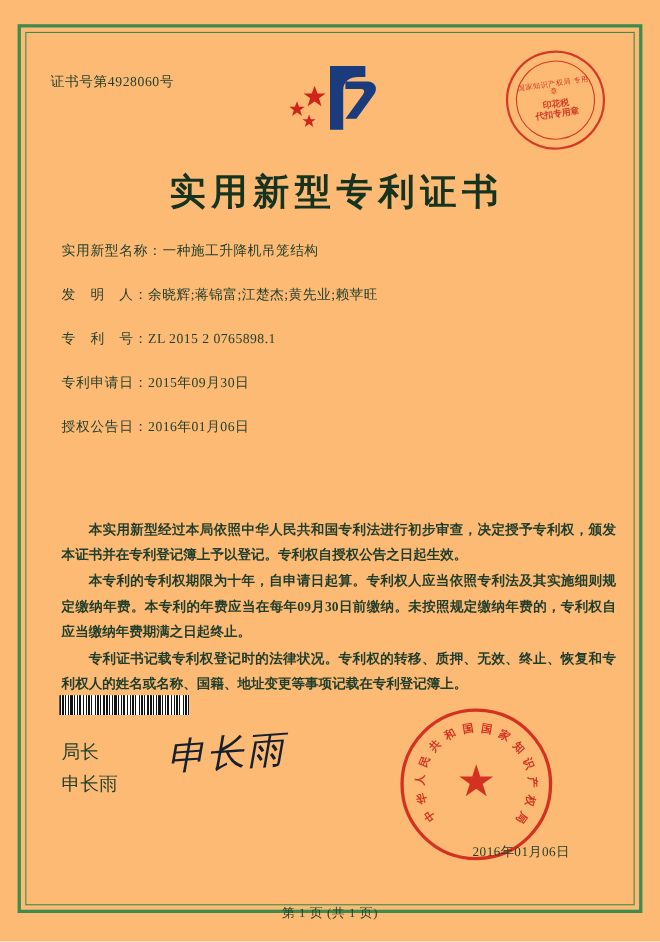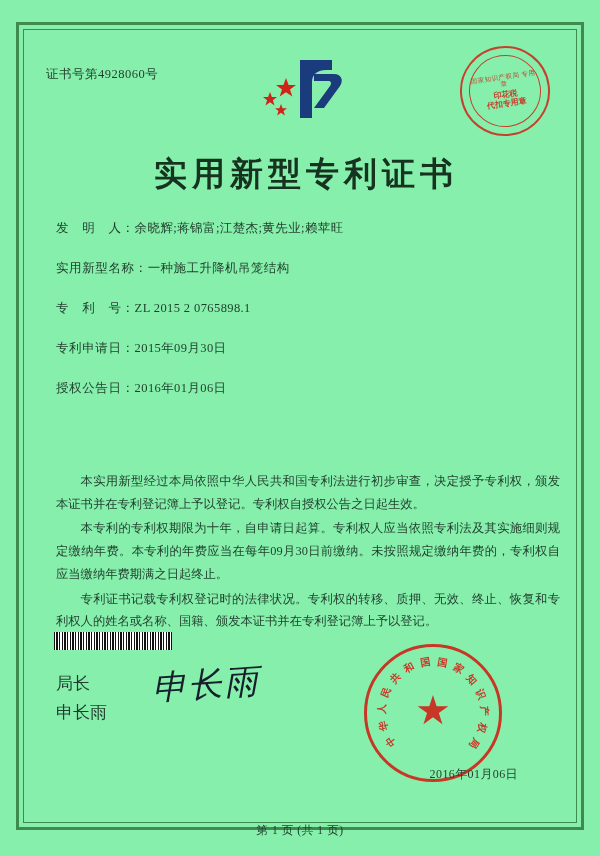--- a/index.html
+++ b/index.html
@@ -12,21 +12,21 @@
     height: 856px;
     font-family: "Liberation Serif", serif;
     color: #1b3a2a;
     position: relative;
     overflow: hidden;
   }
 
   .page {
     position: absolute;
     inset: 0;
-    background: #86efac;
+    background: #fdba74;
   }
 
   
   .border-outer {
     position: absolute;
     left: 16px;
     top: 22px;
     right: 16px;
     bottom: 26px;
     border: 3px solid #3f8b4e;
@@ -150,20 +150,21 @@
   
   .body-text {
     position: absolute;
     left: 16px;
     right: 0;
     top: 430px;
     font-size: 12.3px;
     line-height: 1.85;
     color: #1f3d2b;
     text-align: justify;
+    font-weight: bold;
   }
   .body-text p {
     margin: 0 0 2px 0;
     text-indent: 2em;
   }
 
   
   .barcode {
     position: absolute;
     left: 14px;
@@ -291,40 +292,40 @@
       <div class="seal-inner">
         <div class="seal-ring-text">国家知识产权局 专用章</div>
         <div class="seal-core">印花税<br>代扣专用章</div>
       </div>
     </div>
 
     <div class="title">实用新型专利证书</div>
 
     <div class="fields">
       <div class="field-row">
+        <span class="field-label">实用新型名称：</span><span class="field-value">一种施工升降机吊笼结构</span>
+      </div>
+      <div class="field-row">
         <span class="field-label">发　明　人：</span><span class="field-value">余晓辉;蒋锦富;江楚杰;黄先业;赖苹旺</span>
-      </div>
-      <div class="field-row">
-        <span class="field-label">实用新型名称：</span><span class="field-value">一种施工升降机吊笼结构</span>
       </div>
       <div class="field-row">
         <span class="field-label">专　利　号：</span><span class="field-value">ZL 2015 2 0765898.1</span>
       </div>
       <div class="field-row">
         <span class="field-label">专利申请日：</span><span class="field-value">2015年09月30日</span>
       </div>
       <div class="field-row">
         <span class="field-label">授权公告日：</span><span class="field-value">2016年01月06日</span>
       </div>
     </div>
 
     <div class="body-text">
       <p>本实用新型经过本局依照中华人民共和国专利法进行初步审查，决定授予专利权，颁发本证书并在专利登记簿上予以登记。专利权自授权公告之日起生效。</p>
       <p>本专利的专利权期限为十年，自申请日起算。专利权人应当依照专利法及其实施细则规定缴纳年费。本专利的年费应当在每年09月30日前缴纳。未按照规定缴纳年费的，专利权自应当缴纳年费期满之日起终止。</p>
-      <p>专利证书记载专利权登记时的法律状况。专利权的转移、质押、无效、终止、恢复和专利权人的姓名或名称、国籍、颁发本证书并在专利登记簿上予以登记。</p>
+      <p>专利证书记载专利权登记时的法律状况。专利权的转移、质押、无效、终止、恢复和专利权人的姓名或名称、国籍、地址变更等事项记载在专利登记簿上。</p>
     </div>
 
     <div class="barcode"></div>
 
     <div class="sig-block">
       <div>局长</div>
       <div>申长雨</div>
     </div>
 
     <div class="sig-hand">申长雨</div>

